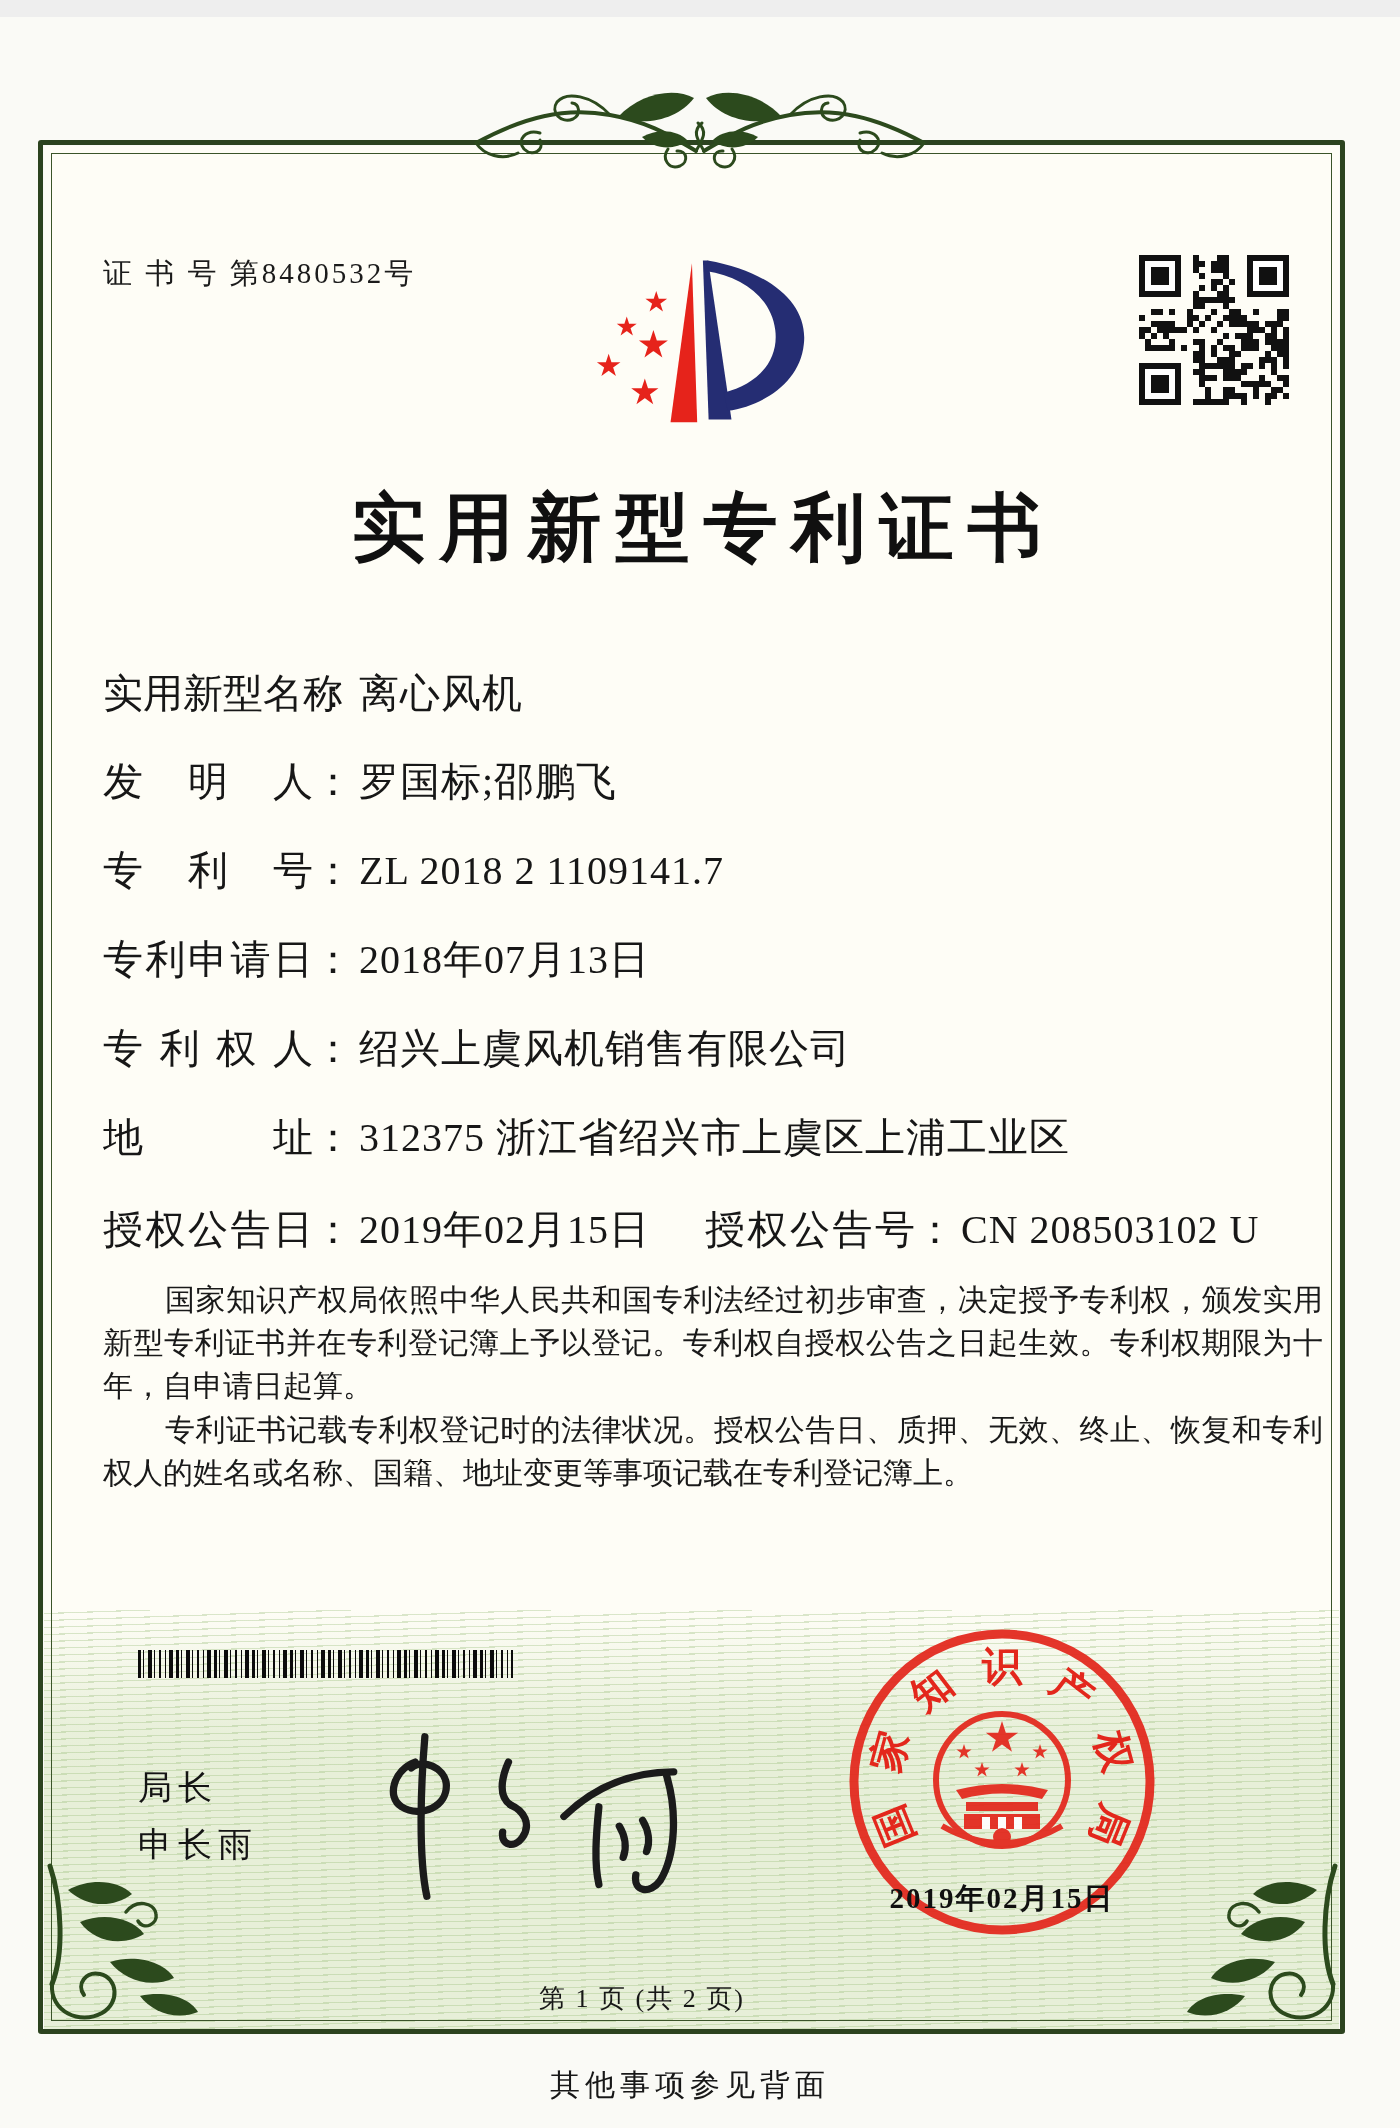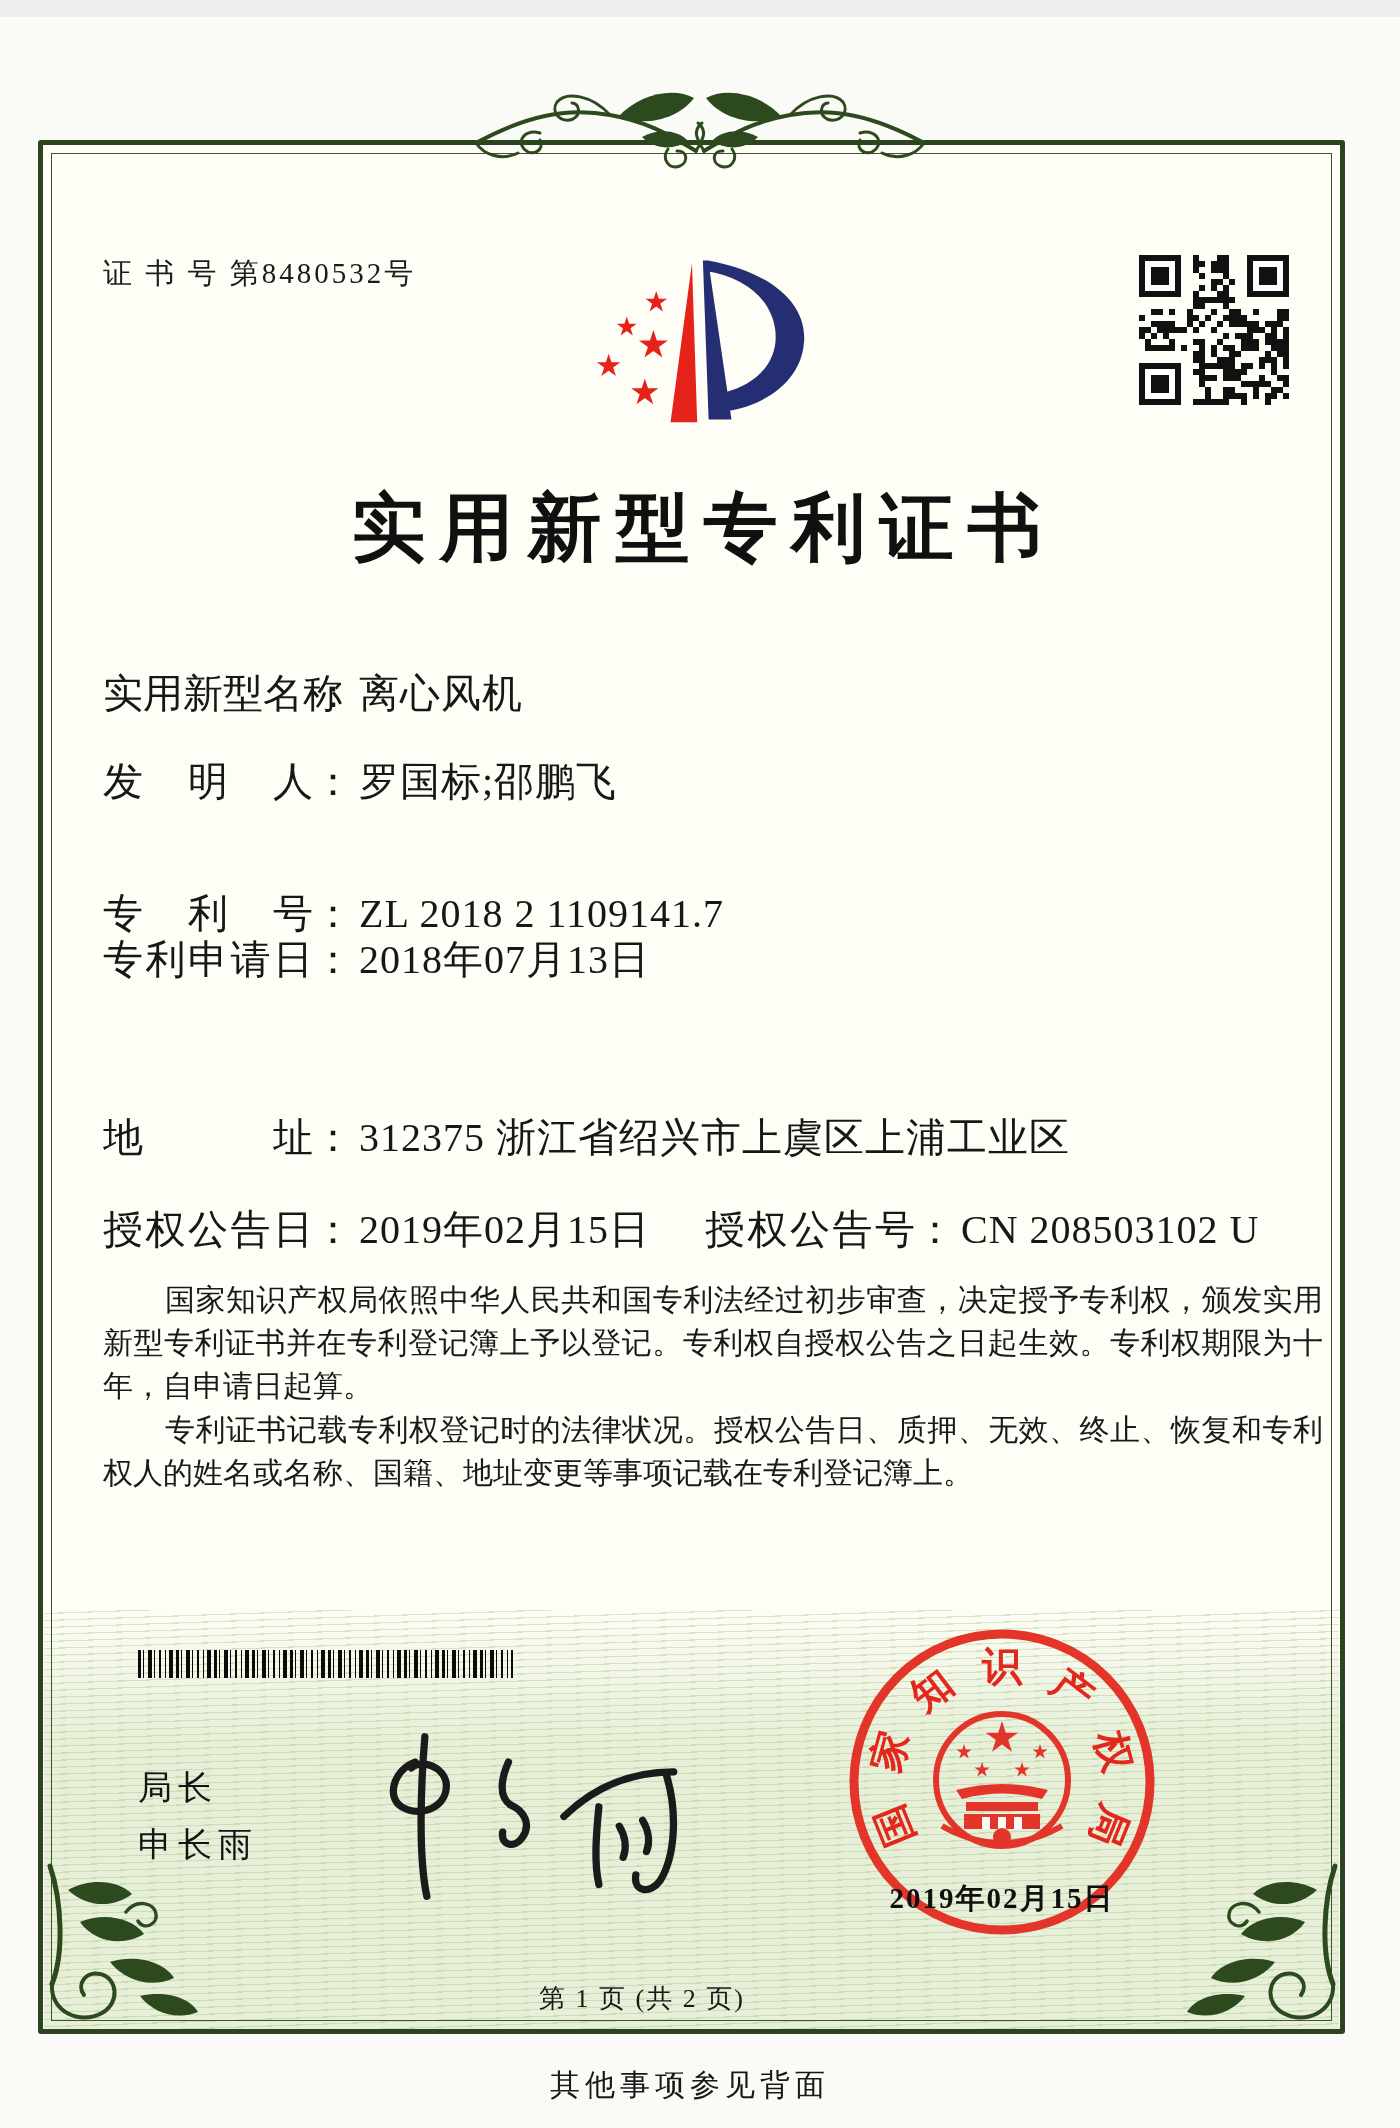--- a/index.html
+++ b/index.html
@@ -309,25 +309,28 @@
     </svg>
 
   <div class="abs title">实用新型专利证书</div>
 
   <div class="abs frow" style="top:649px">
     <span class="flabel">实用新型名称</span><span class="fcolon">：</span><span class="fvalue">离心风机</span>
   </div>
   <div class="abs frow" style="top:737px">
     <span class="flabel">发明人</span><span class="fcolon">：</span><span class="fvalue">罗国标;邵鹏飞</span>
   </div>
-  <div class="abs frow" style="top:869px">
+  <div class="abs frow" style="top:826px">
     <span class="flabel">专利号</span><span class="fcolon">：</span><span class="fvalue">ZL 2018 2 1109141.7</span>
   </div>
   <div class="abs frow" style="top:915px">
     <span class="flabel">专利申请日</span><span class="fcolon">：</span><span class="fvalue">2018年07月13日</span>
+  </div>
+  <div class="abs frow" style="top:1004px">
+    <span class="flabel">专利权人</span><span class="fcolon">：</span><span class="fvalue">绍兴上虞风机销售有限公司</span>
   </div>
   <div class="abs frow" style="top:1093px">
     <span class="flabel">地址</span><span class="fcolon">：</span><span class="fvalue">312375 浙江省绍兴市上虞区上浦工业区</span>
   </div>
 
   <div class="abs frow" style="top:1185px">
     <span class="flabel">授权公告日</span><span class="fcolon">：</span><span class="fvalue">2019年02月15日</span>
     <span class="gpair2">
       <span class="flabel">授权公告号</span><span class="fcolon">：</span><span class="fvalue">CN 208503102 U</span>
     </span>

